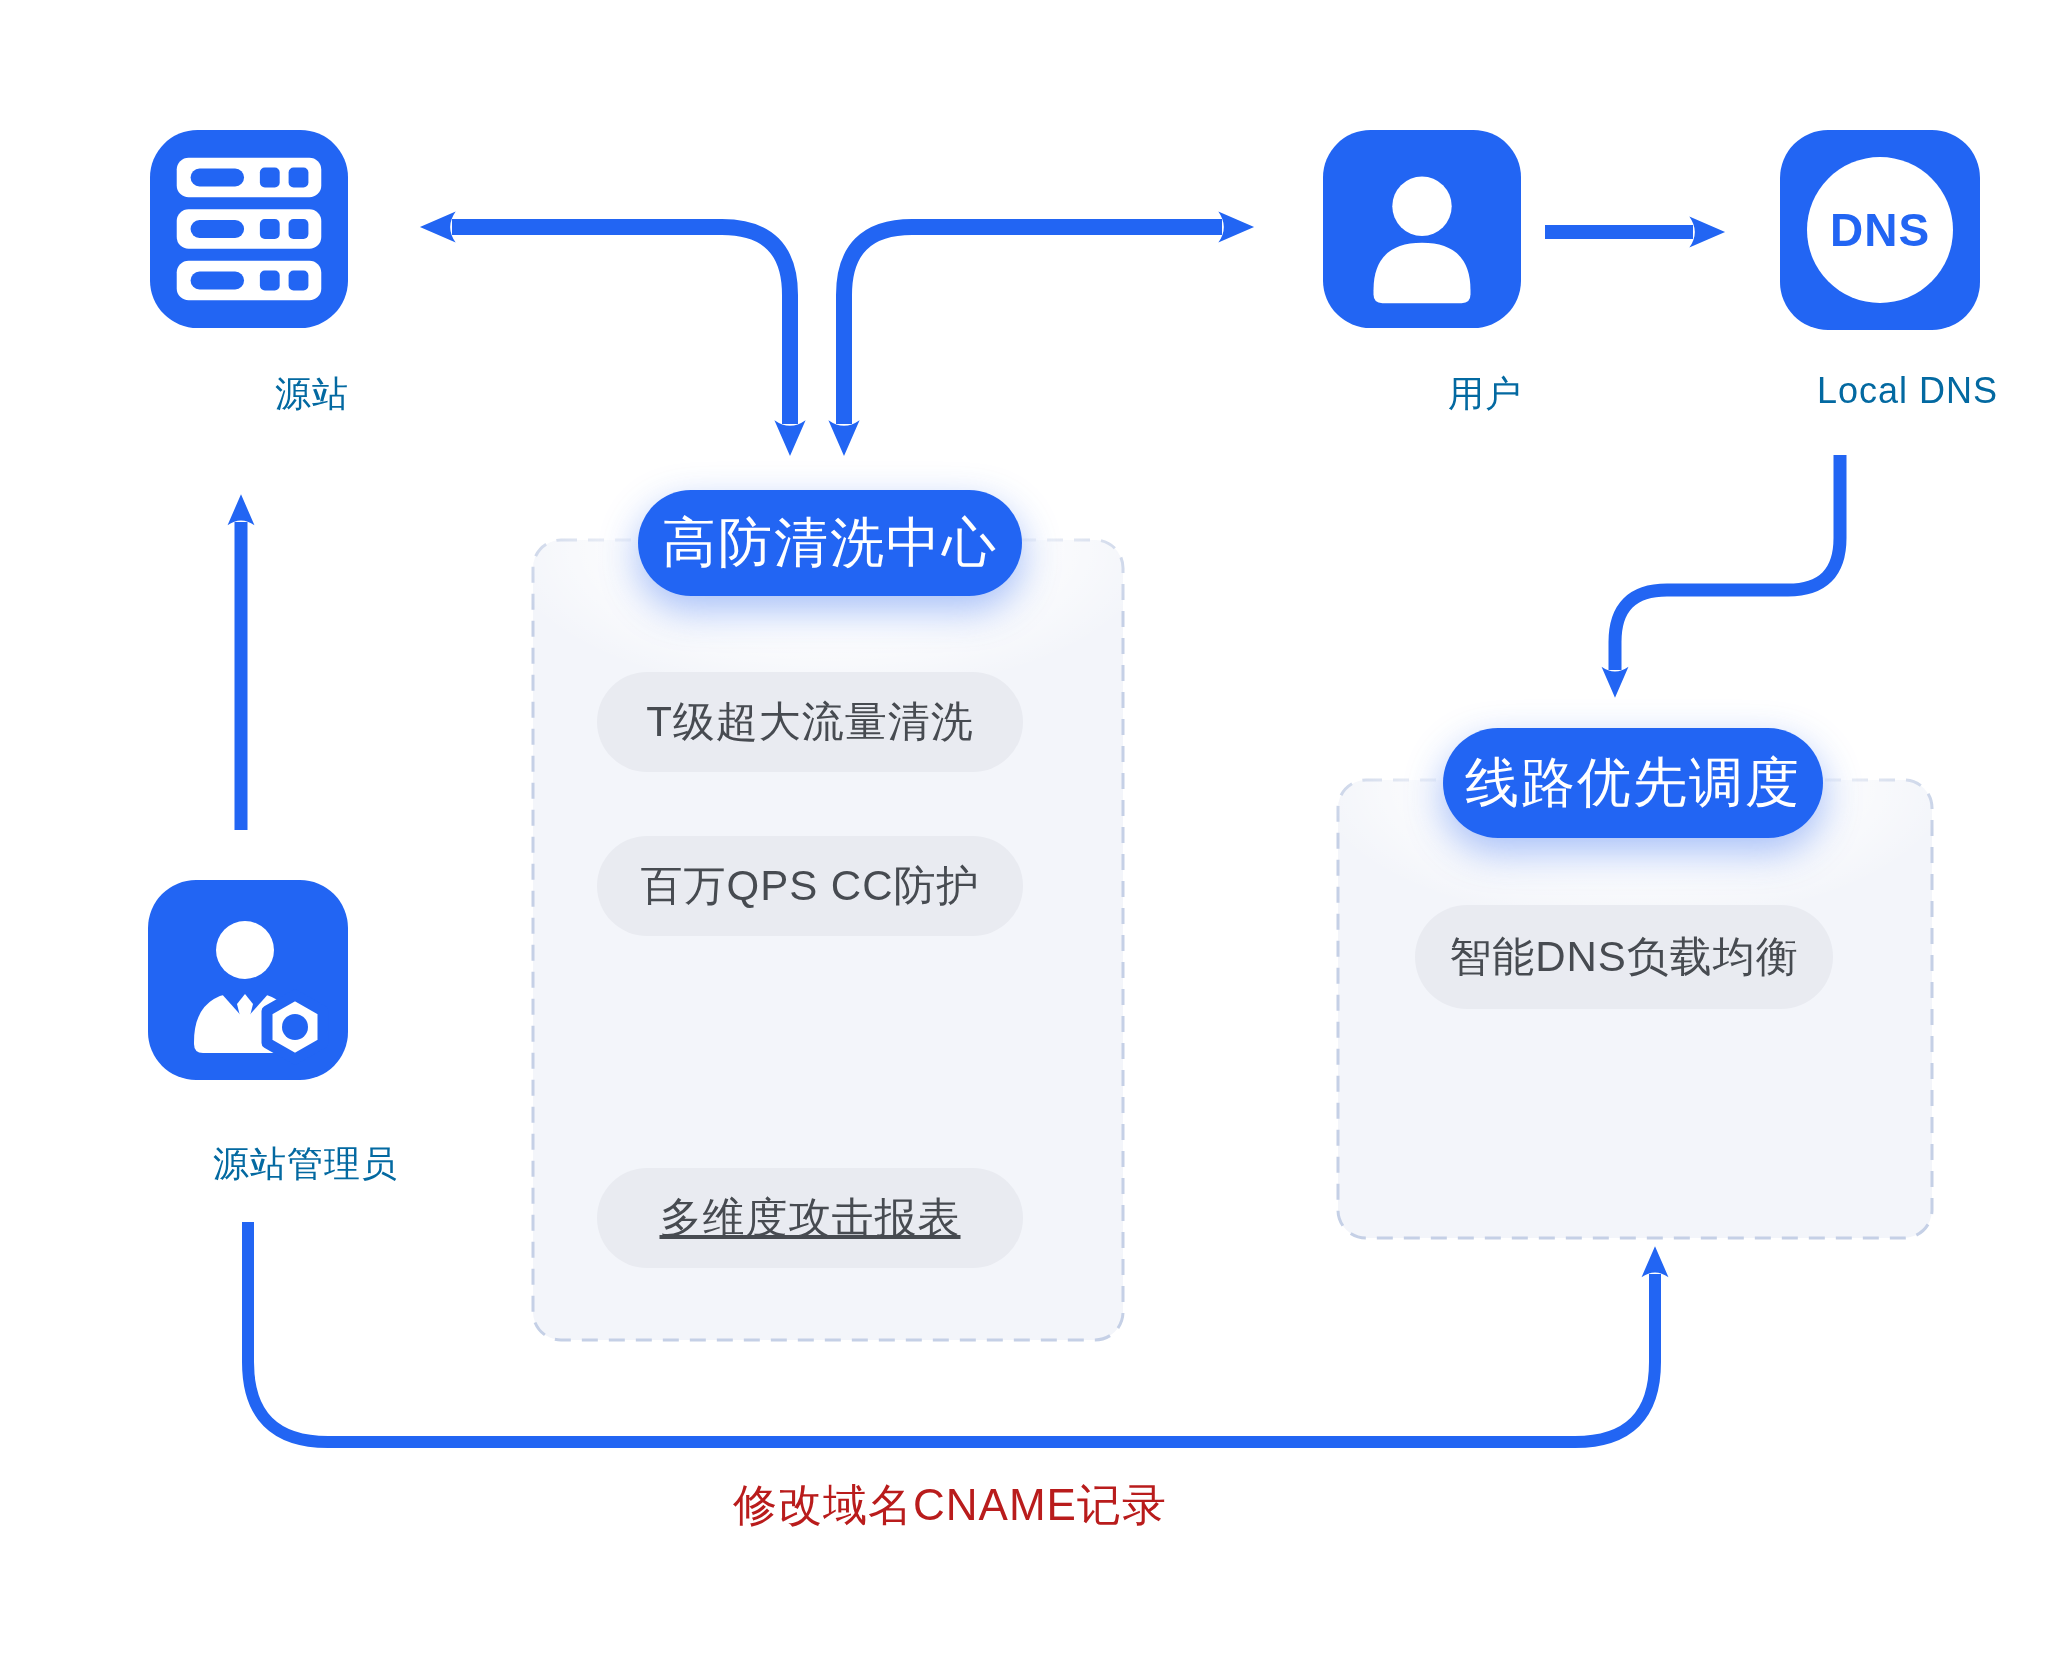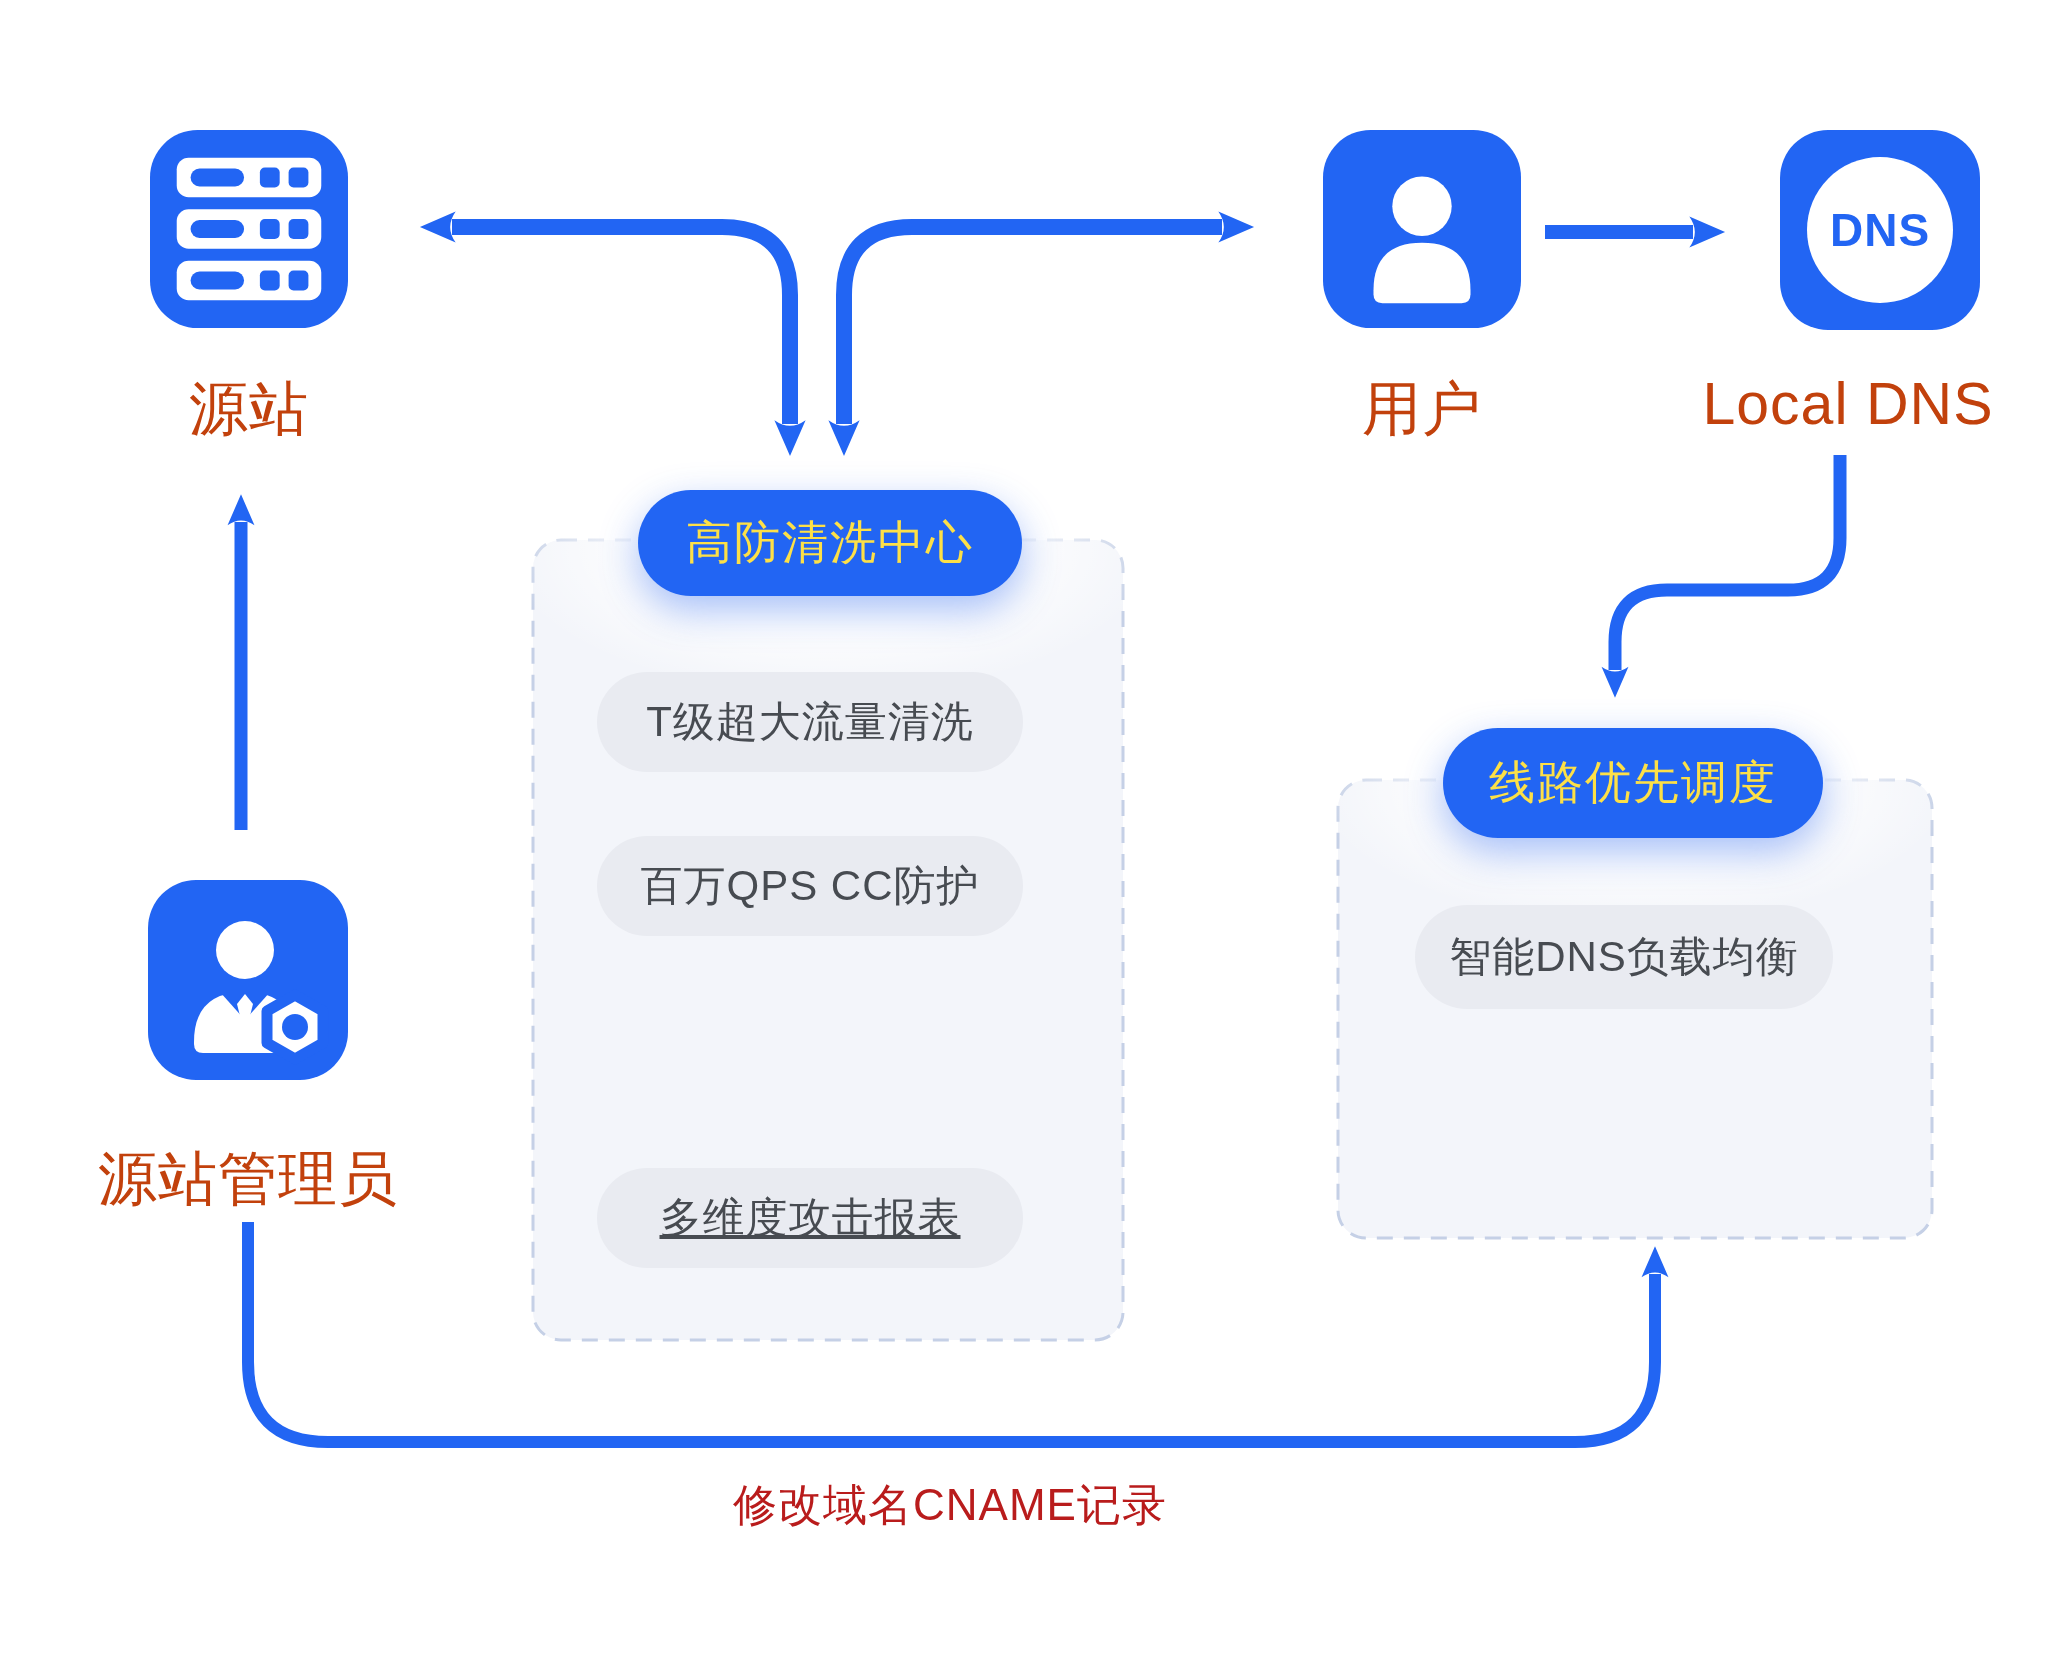--- a/index.html
+++ b/index.html
@@ -3,26 +3,26 @@
 <meta charset="utf-8">
 <style>
   html,body{margin:0;padding:0;background:#ffffff;}
   .stage{
     position:relative;width:2070px;height:1659px;background:#ffffff;overflow:hidden;
     font-family:"Liberation Sans","DejaVu Sans",sans-serif;
   }
   .arrow-layer{position:absolute;left:0;top:0;z-index:1;}
   .node-icon{position:absolute;z-index:2;}
   .node-label{
-    position:absolute;z-index:2;text-align:center;
-    font-size:59px;color:#c2410c;letter-spacing:1px;white-space:nowrap;
+    position:absolute;z-index:2;text-align:right;
+    font-size:36px;color:#0369a1;letter-spacing:1px;white-space:nowrap;
   }
   .title-pill{
     position:absolute;z-index:3;display:flex;align-items:center;justify-content:center;
-    background:#2265f3;color:#fde047;font-size:46px;font-weight:500;letter-spacing:2px;
+    background:#2265f3;color:#ffffff;font-size:54px;font-weight:500;letter-spacing:2px;
     box-shadow:0 14px 38px rgba(46,104,240,0.42);
     white-space:nowrap;
   }
   .item-pill{
     position:absolute;z-index:2;display:flex;align-items:center;justify-content:center;
     background:#e9ebf1;color:#474b51;font-size:42px;letter-spacing:1px;white-space:nowrap;
   }
   .cname-label{
     position:absolute;z-index:2;text-align:center;font-size:44px;color:#b91c1c;letter-spacing:1px;
   }

